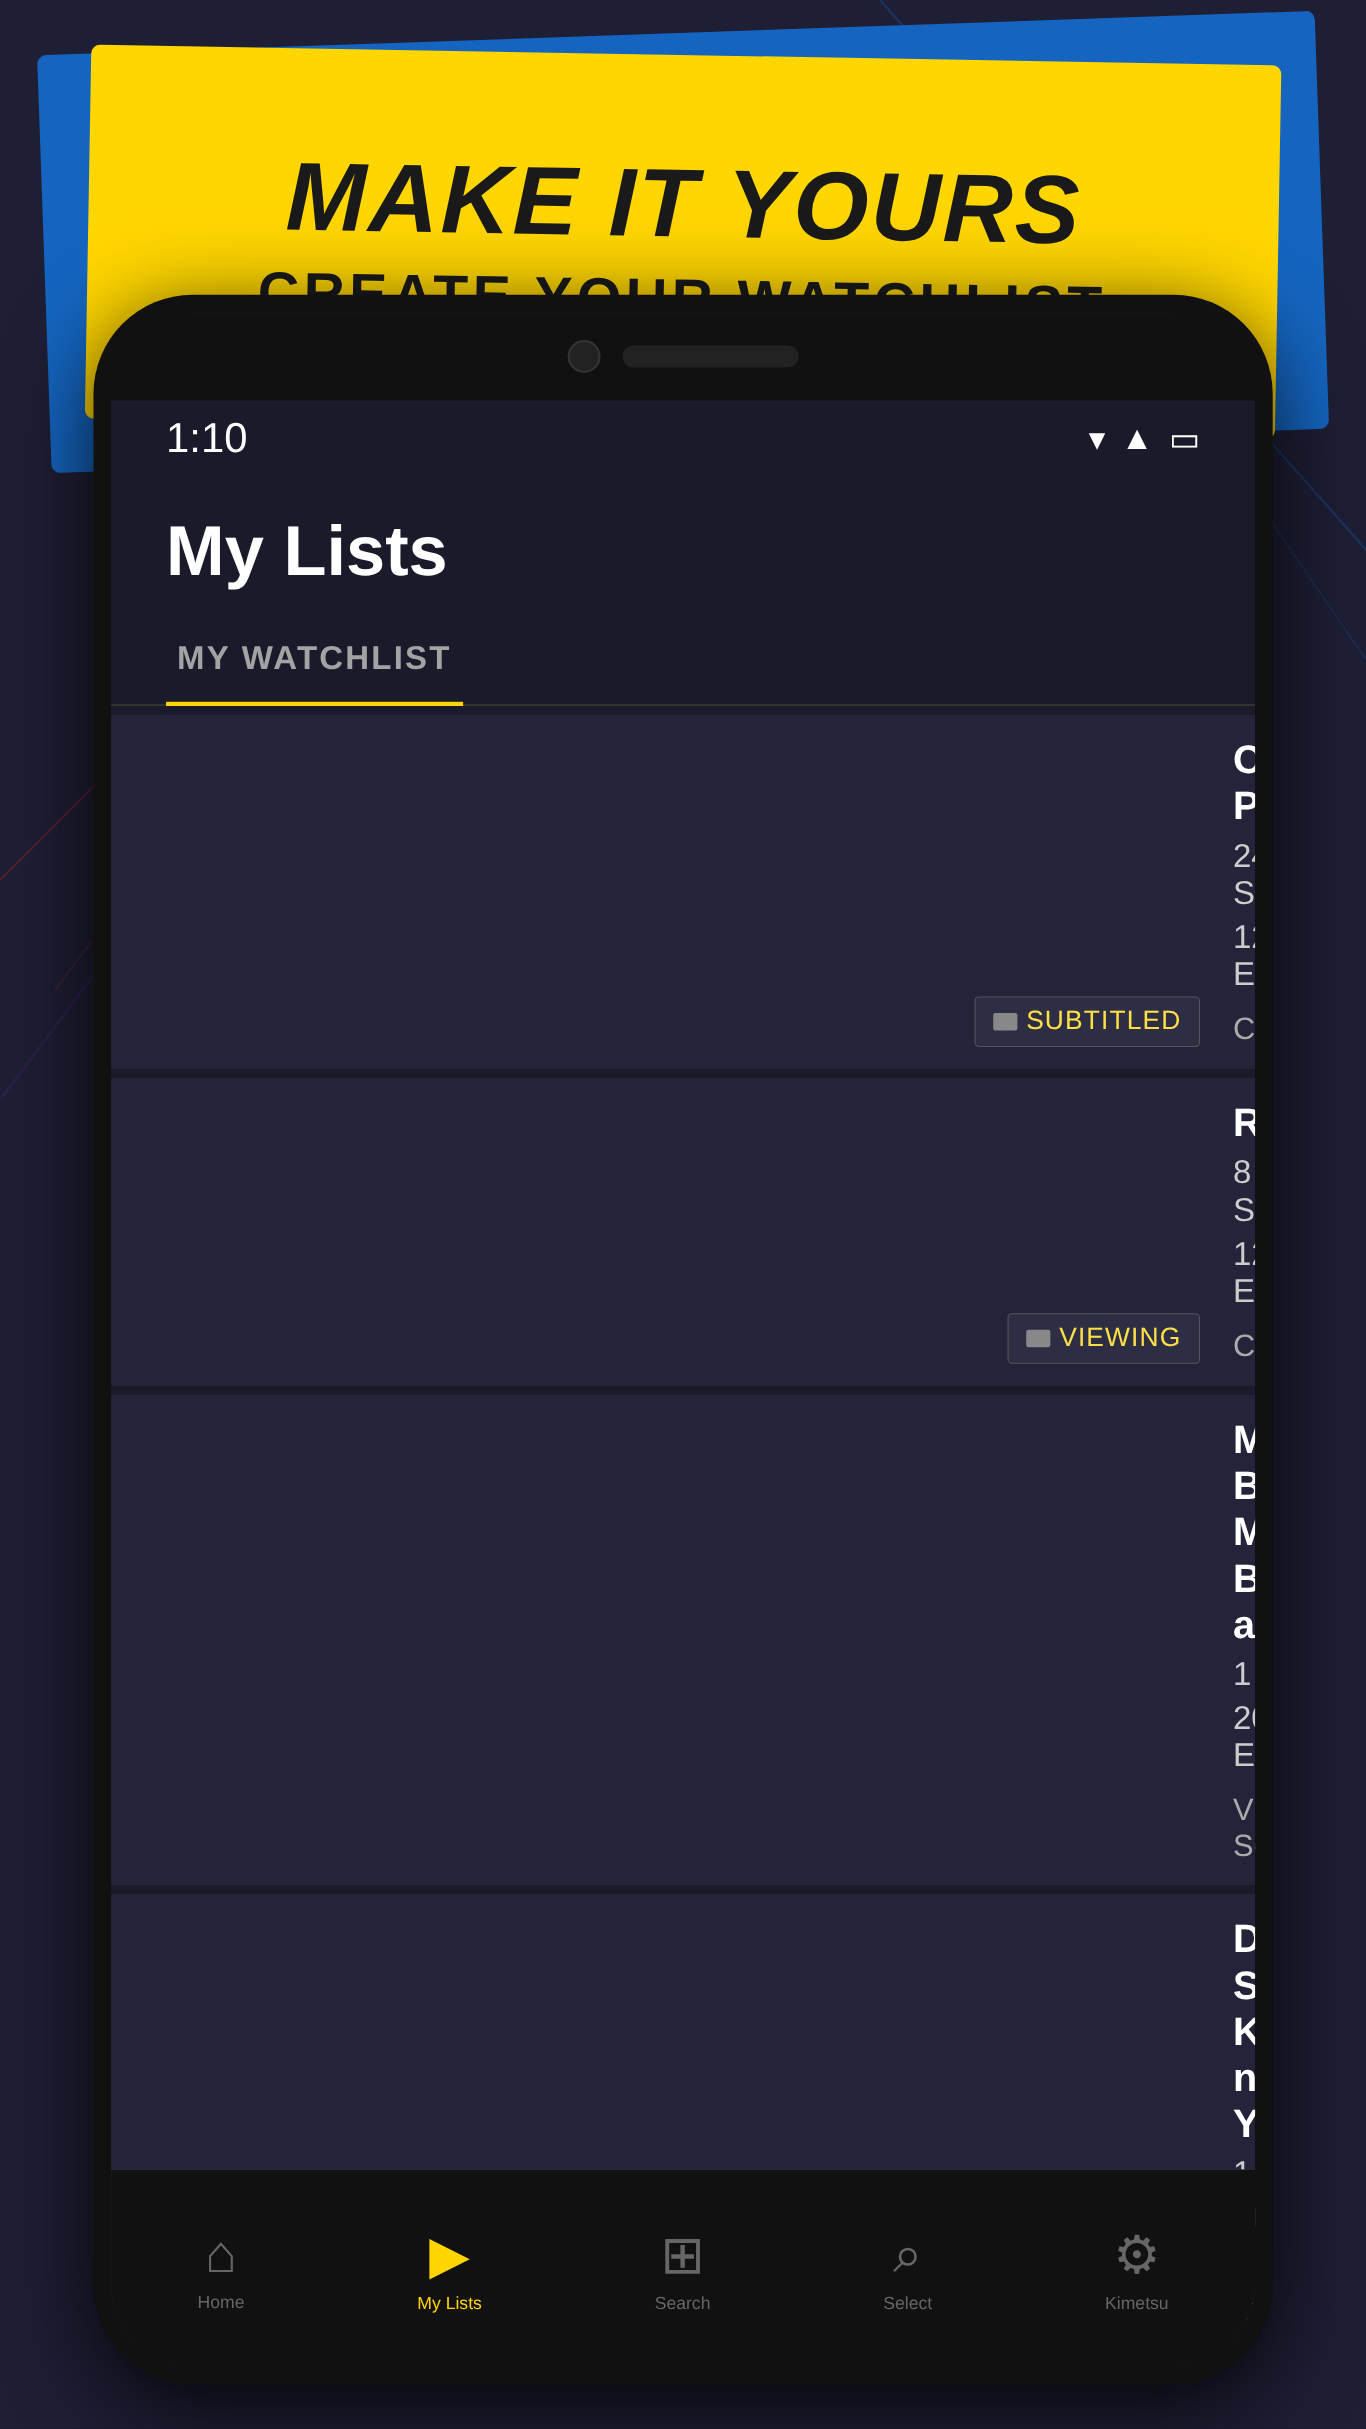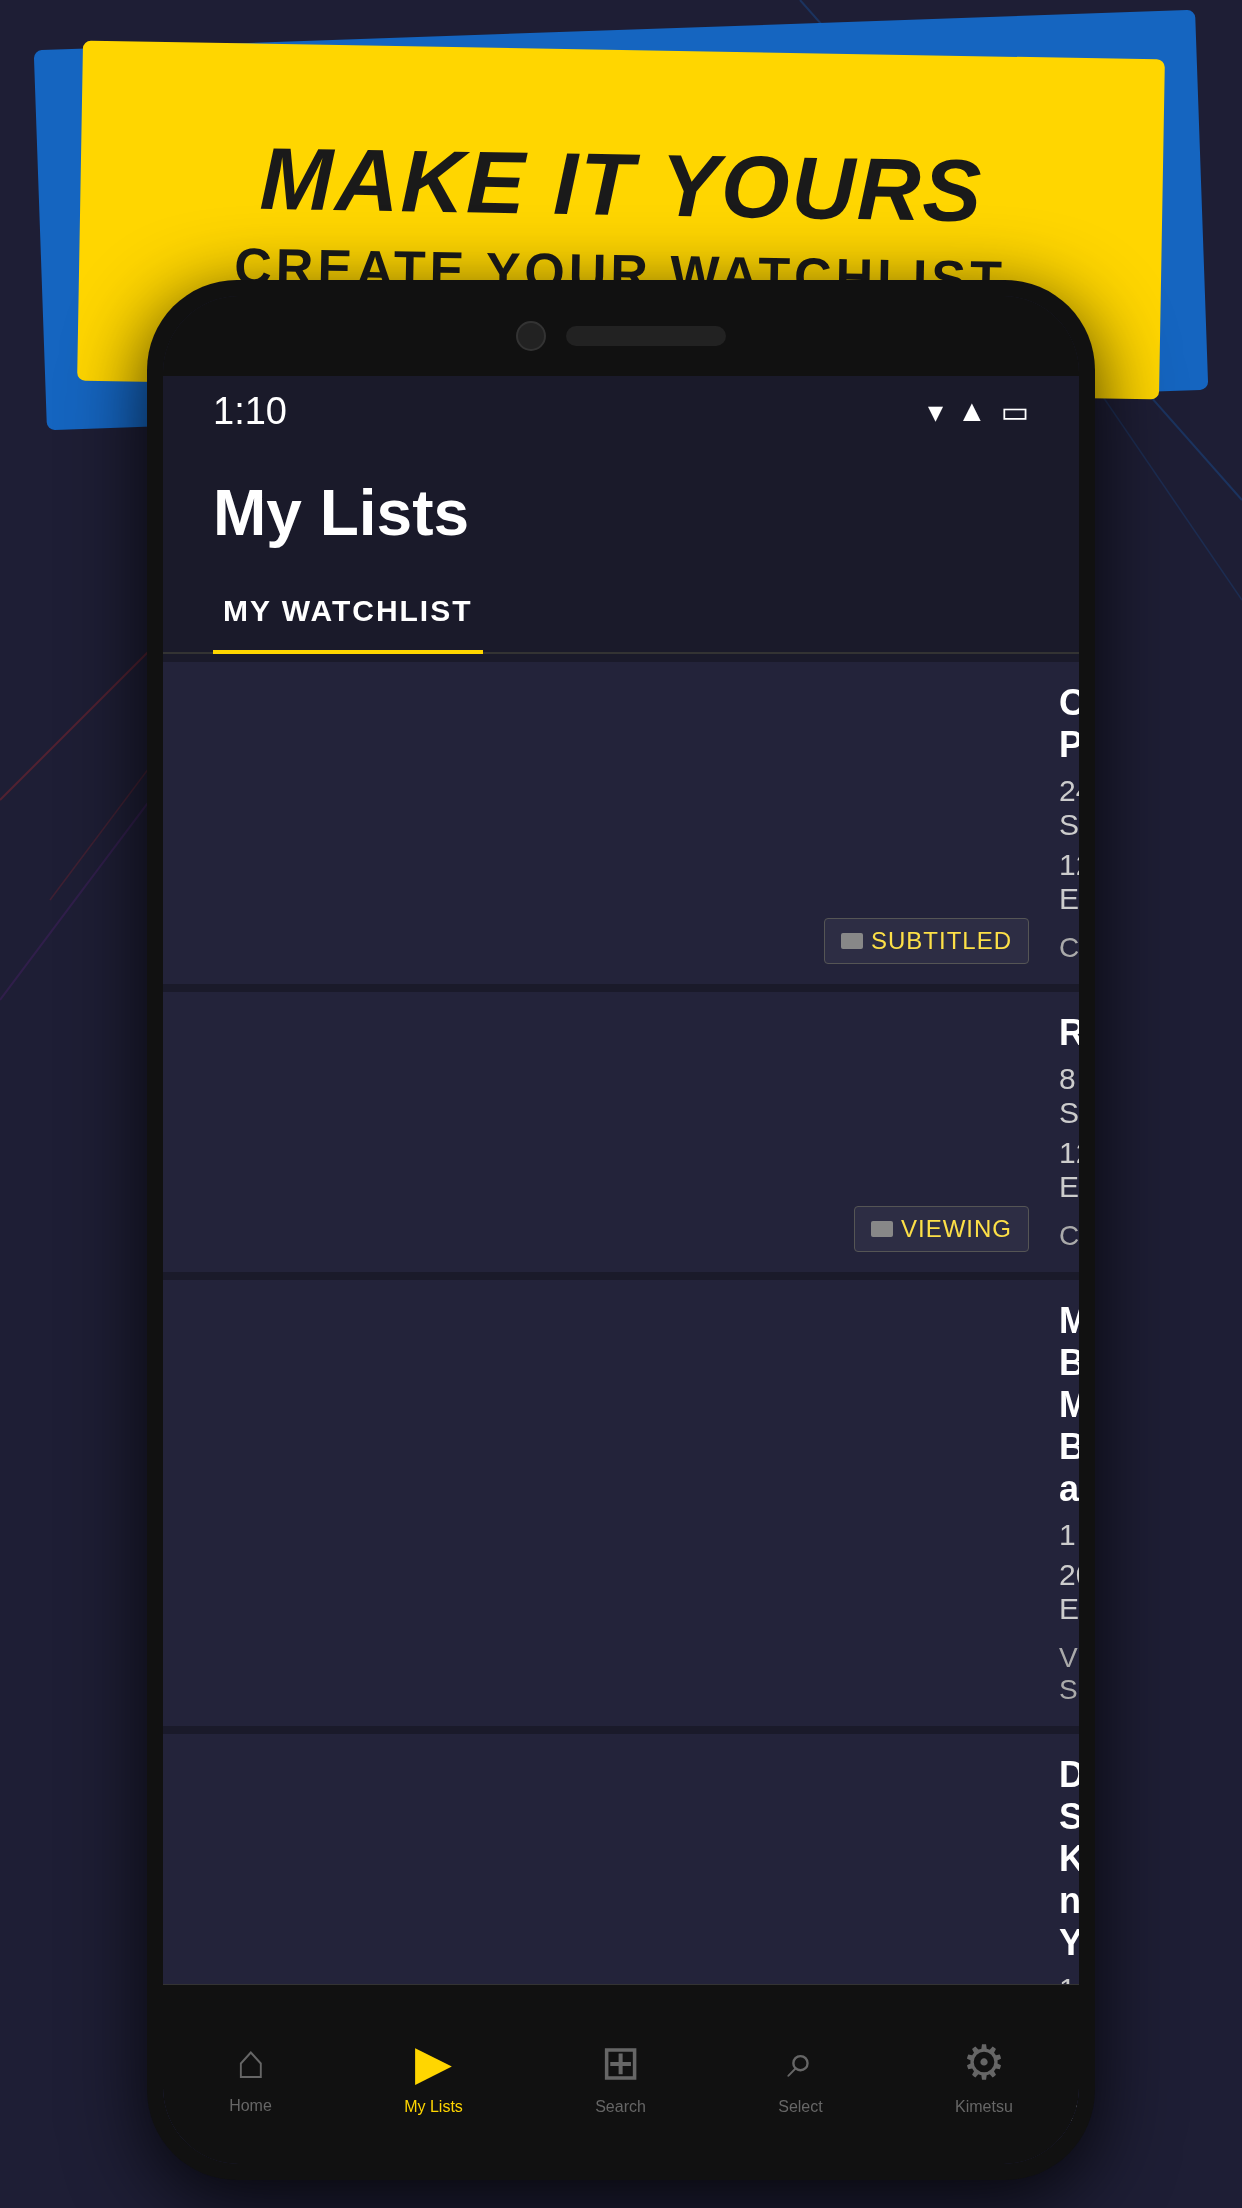--- a/index.html
+++ b/index.html
@@ -83,24 +83,24 @@
       font-weight: 700;
       color: #1a1a1a;
       text-align: center;
       letter-spacing: 4px;
       margin-top: 10px;
     }
 
     
     .phone-device {
       position: absolute;
-      top: 280px;
+      top: 268px;
       left: 50%;
       transform: translateX(-50%);
-      width: 948px;
+      width: 1072px;
       height: 1900px;
       background: #111;
       border-radius: 90px;
       z-index: 10;
       box-shadow: 0 20px 80px rgba(0,0,0,0.8);
       overflow: hidden;
     }
 
     .phone-inner {
       position: absolute;
@@ -205,21 +205,21 @@
       margin-right: 50px;
       font-size: 30px;
       font-weight: 600;
       color: #888;
       letter-spacing: 2px;
       cursor: pointer;
       position: relative;
     }
 
     .tab.active {
-      color: #ffffff;
+      color: #a3a3a3;
     }
 
     .tab.active::after {
       content: '';
       position: absolute;
       bottom: -2px;
       left: 0;
       right: 0;
       height: 4px;
       background: #ffd600;

